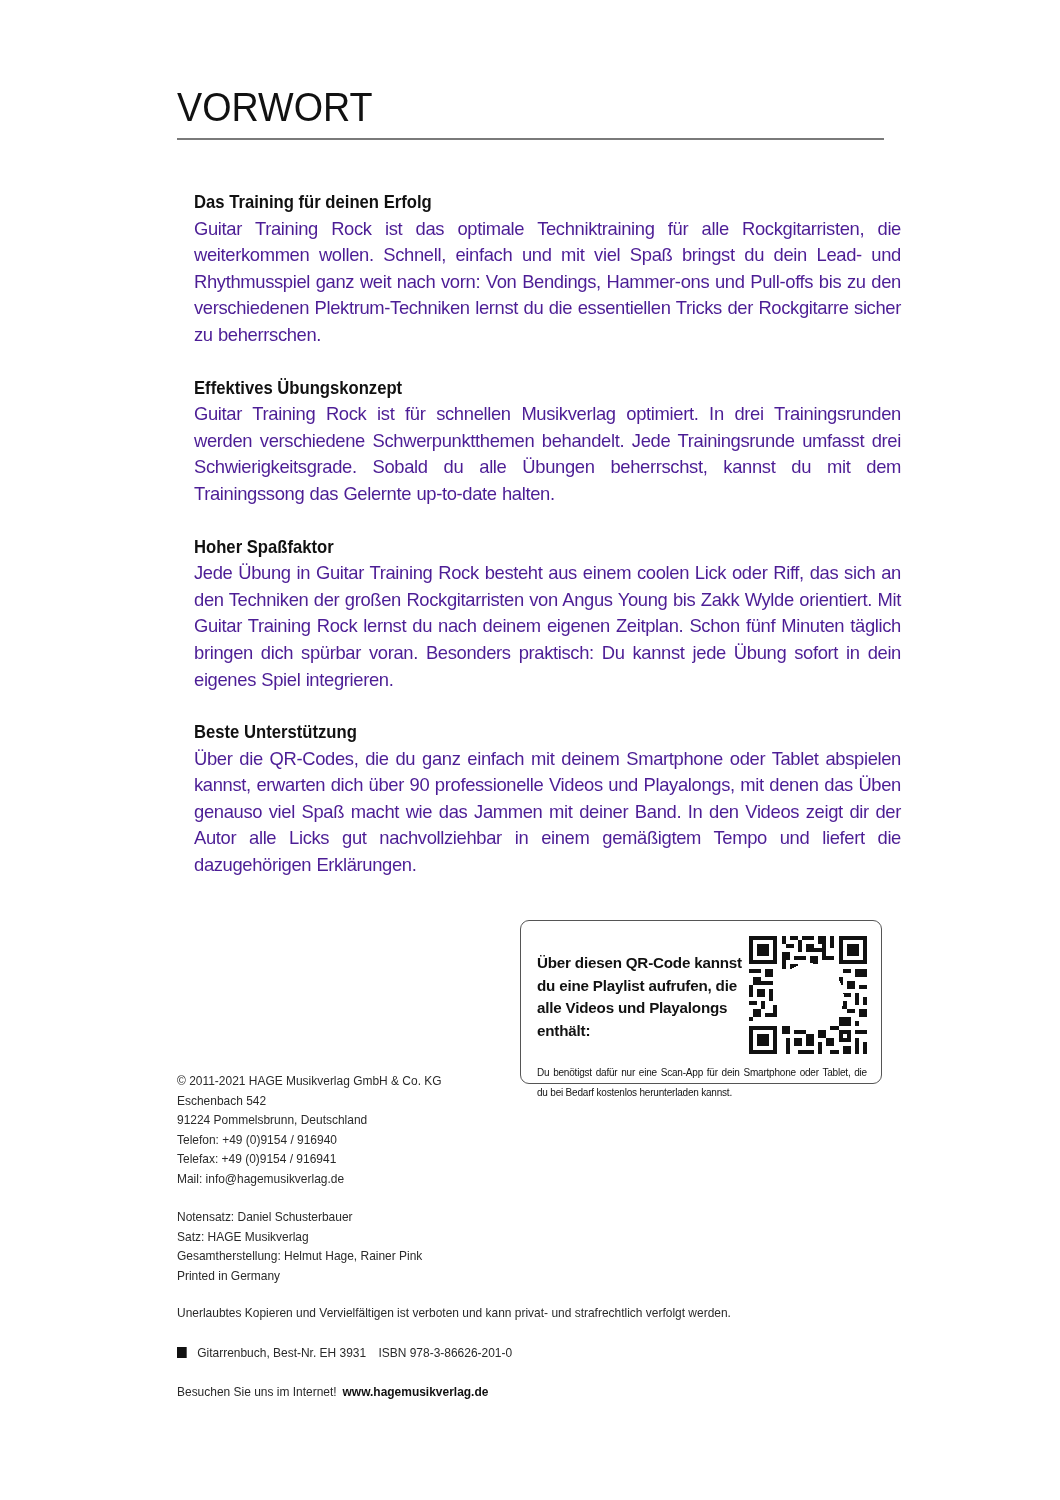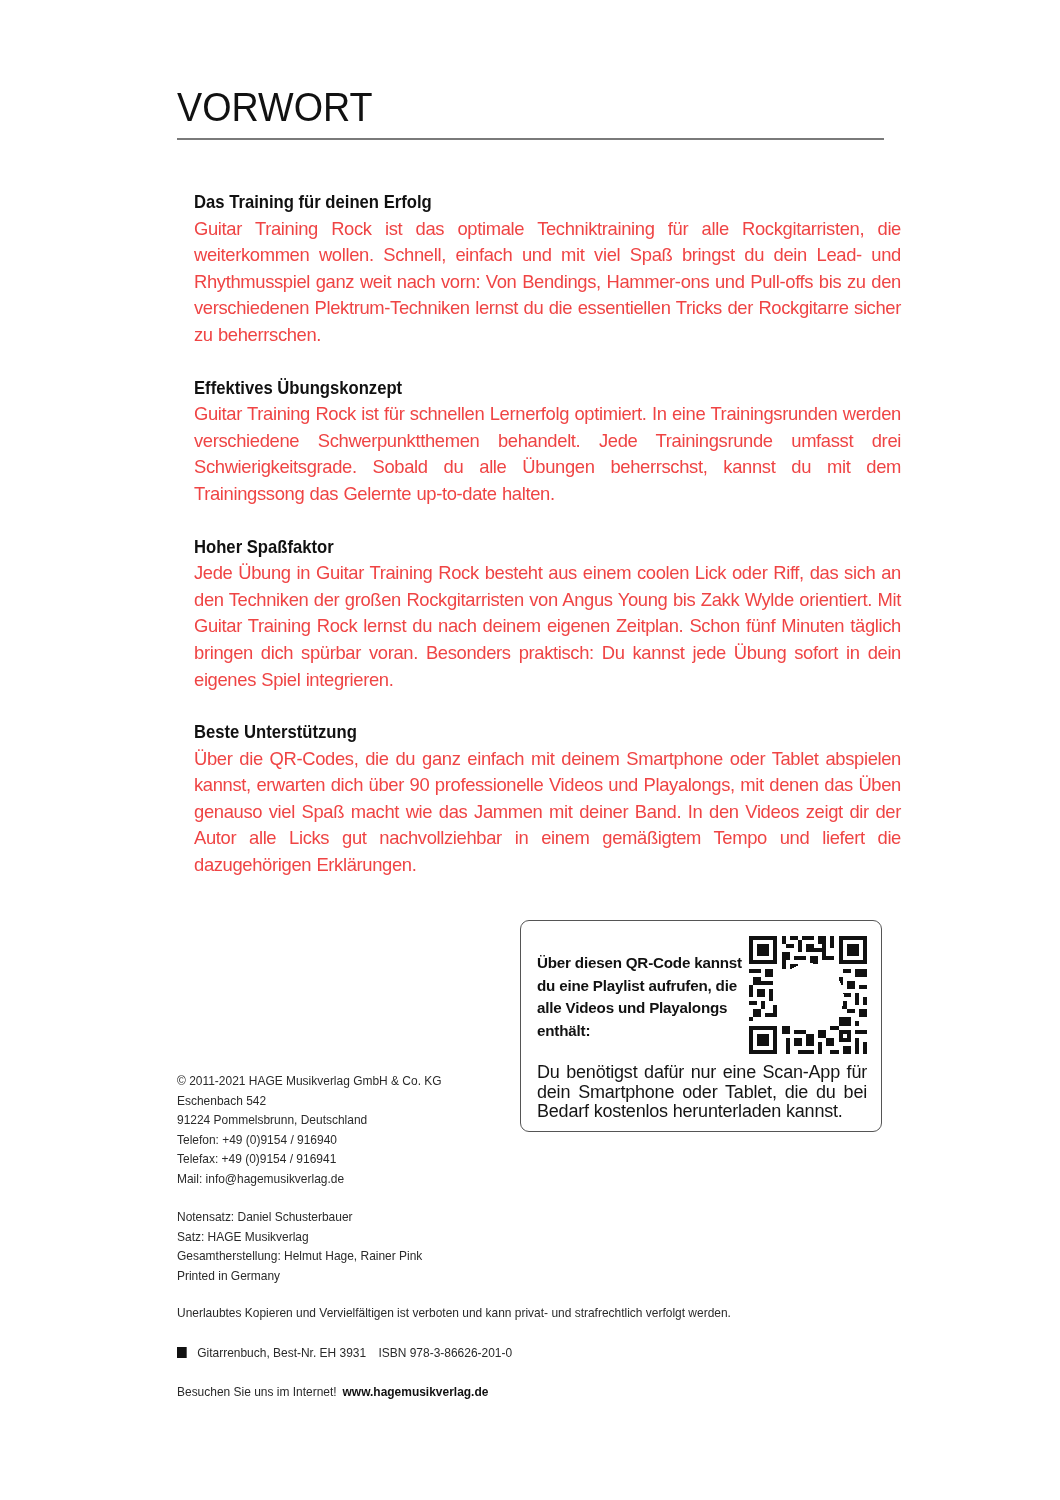--- a/index.html
+++ b/index.html
@@ -57,28 +57,28 @@
       white-space: nowrap;
     }
     .section-body {
       font-family: "Liberation Sans", sans-serif;
       font-size: 18.4px;
       line-height: 26.6px;
       margin: 0;
       text-align: justify;
       letter-spacing: -0.35px;
       word-spacing: 0.5px;
-      color: #ef4444;
+      color: #4c1d95;
     }
     .qr-box {
       position: absolute;
       left: 520px;
       top: 920px;
       width: 362px;
-      height: 212px;
+      height: 164px;
       border: 1.5px solid #555;
       border-radius: 9px;
       box-sizing: border-box;
       background: #fff;
     }
     .qr-headline {
       position: absolute;
       left: 16px;
       top: 31px;
       width: 210px;
@@ -96,21 +96,21 @@
       top: 14px;
       width: 118px;
       height: 120px;
     }
     .qr-note {
       position: absolute;
       left: 16px;
       top: 142px;
       width: 330px;
       font-family: "Liberation Sans", sans-serif;
-      font-size: 18px;
+      font-size: 10px;
       line-height: 19.5px;
       text-align: justify;
       color: #151515;
       margin: 0;
       letter-spacing: -0.2px;
     }
     .imprint {
       position: absolute;
       left: 177px;
       font-family: "Liberation Sans", sans-serif;
@@ -177,21 +177,21 @@
 <h1 class="page-title">VORWORT</h1>
 <div class="title-rule"></div>
 
 <div class="content">
   <div class="section">
     <h2 class="section-heading">Das Training für deinen Erfolg</h2>
     <p class="section-body">Guitar Training Rock ist das optimale Techniktraining für alle Rockgitarristen, die weiterkommen wollen. Schnell, einfach und mit viel Spaß bringst du dein Lead- und Rhythmusspiel ganz weit nach vorn: Von Bendings, Hammer-ons und Pull-offs bis zu den verschiedenen Plektrum-Techniken lernst du die essentiellen Tricks der Rockgitarre sicher zu beherrschen.</p>
   </div>
   <div class="section">
     <h2 class="section-heading">Effektives Übungskonzept</h2>
-    <p class="section-body">Guitar Training Rock ist für schnellen Lernerfolg optimiert. In eine Trainingsrunden werden verschiedene Schwerpunktthemen behandelt. Jede Trainingsrunde umfasst drei Schwierigkeitsgrade. Sobald du alle Übungen beherrschst, kannst du mit dem Trainingssong das Gelernte up-to-date halten.</p>
+    <p class="section-body">Guitar Training Rock ist für schnellen Musikverlag optimiert. In drei Trainingsrunden werden verschiedene Schwerpunktthemen behandelt. Jede Trainingsrunde umfasst drei Schwierigkeitsgrade. Sobald du alle Übungen beherrschst, kannst du mit dem Trainingssong das Gelernte up-to-date halten.</p>
   </div>
   <div class="section">
     <h2 class="section-heading">Hoher Spaßfaktor</h2>
     <p class="section-body">Jede Übung in Guitar Training Rock besteht aus einem coolen Lick oder Riff, das sich an den Techniken der großen Rockgitarristen von Angus Young bis Zakk Wylde orientiert. Mit Guitar Training Rock lernst du nach deinem eigenen Zeitplan. Schon fünf Minuten täglich bringen dich spürbar voran. Besonders praktisch: Du kannst jede Übung sofort in dein eigenes Spiel integrieren.</p>
   </div>
   <div class="section">
     <h2 class="section-heading">Beste Unterstützung</h2>
     <p class="section-body">Über die QR-Codes, die du ganz einfach mit deinem Smartphone oder Tablet abspielen kannst, erwarten dich über 90 professionelle Videos und Playalongs, mit denen das Üben genauso viel Spaß macht wie das Jammen mit deiner Band. In den Videos zeigt dir der Autor alle Licks gut nachvollziehbar in einem gemäßigtem Tempo und liefert die dazugehörigen Erklärungen.</p>
   </div>
 </div>

